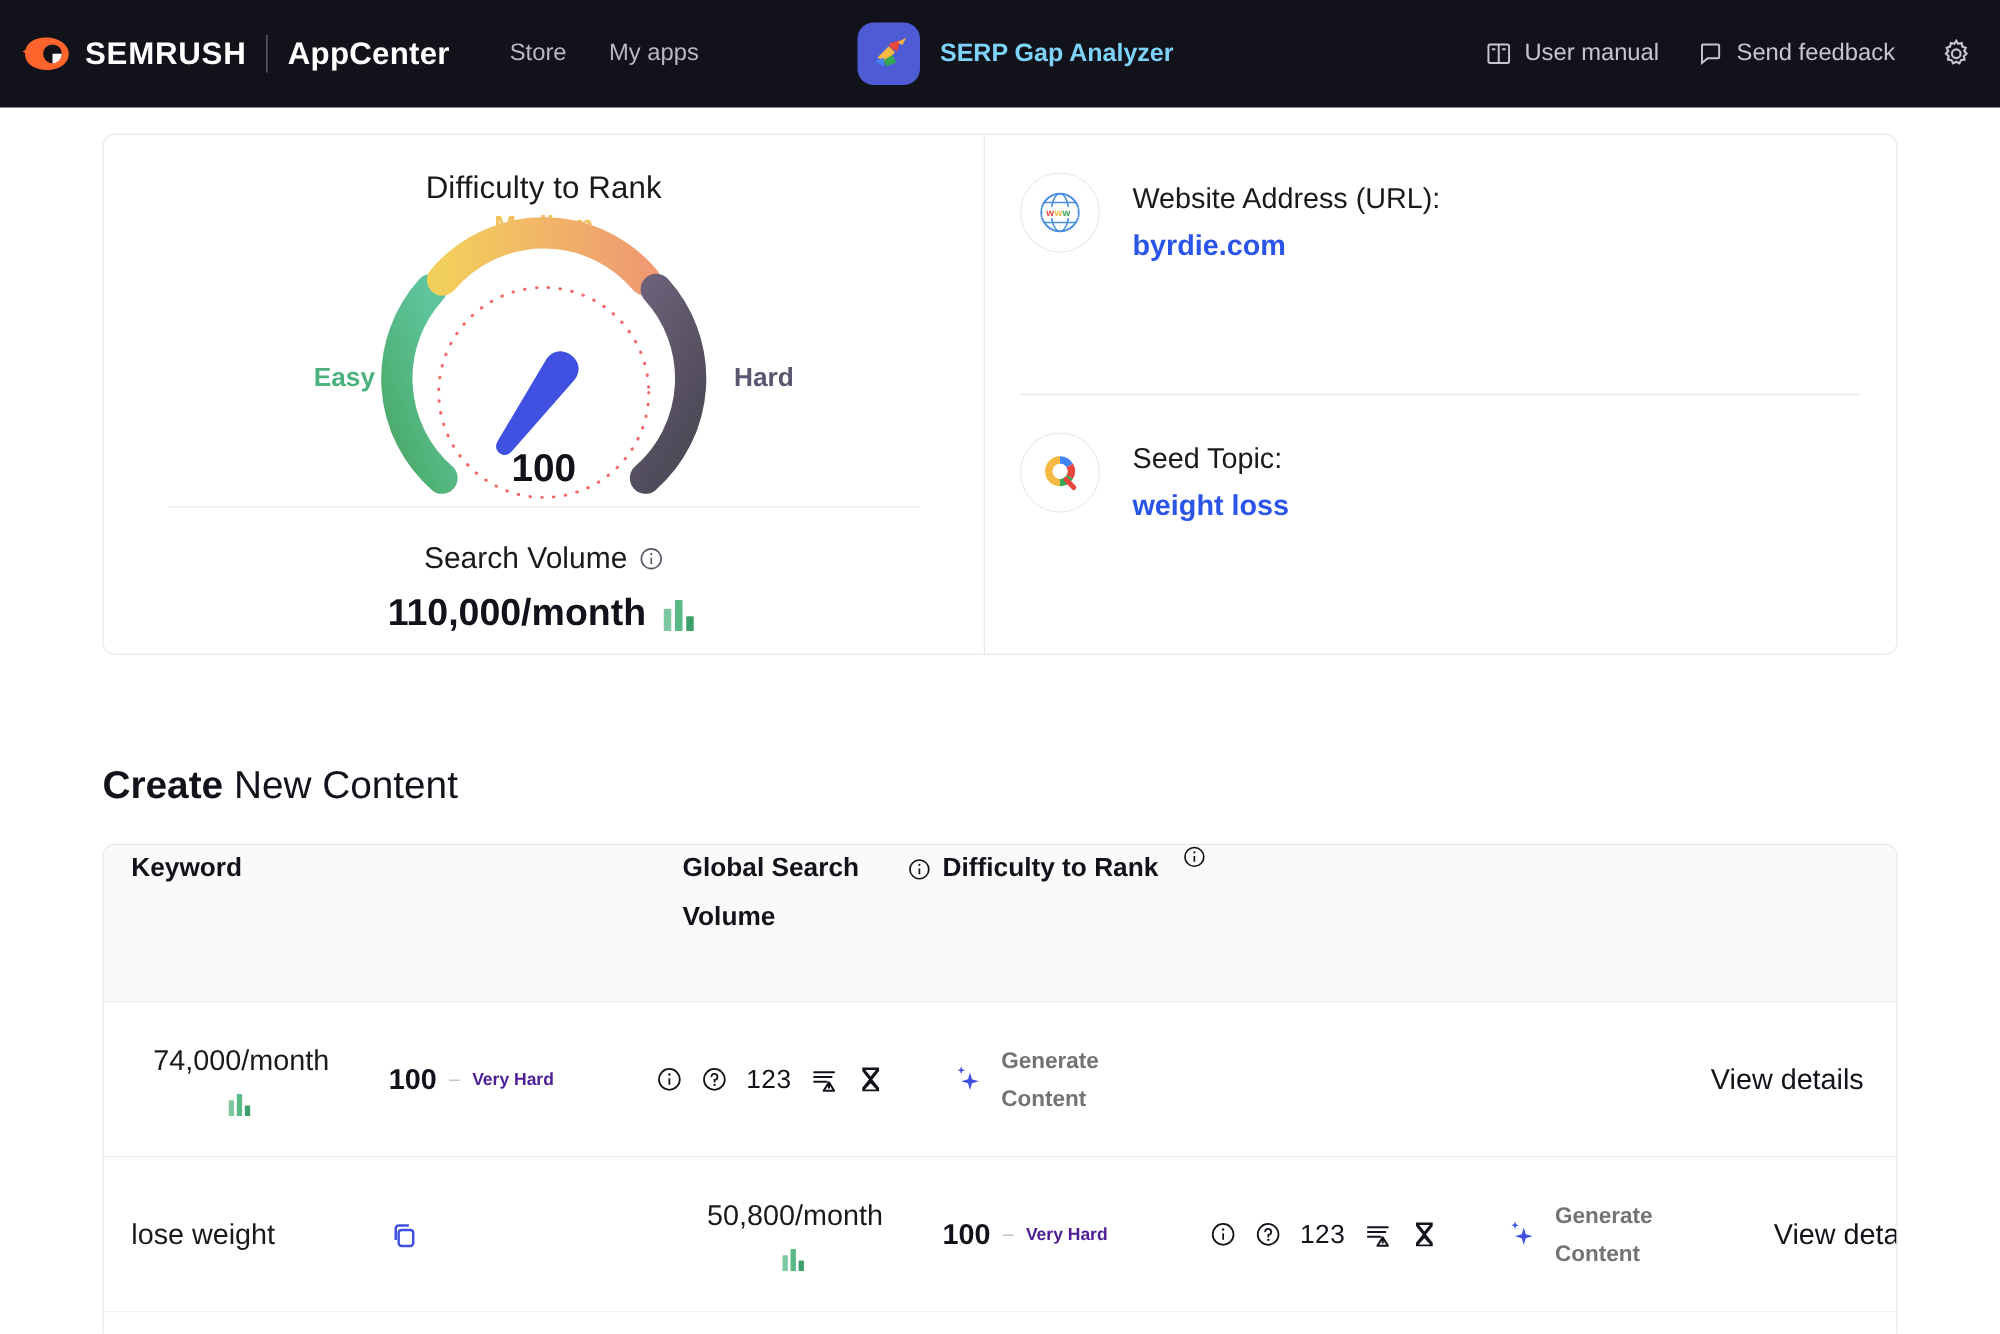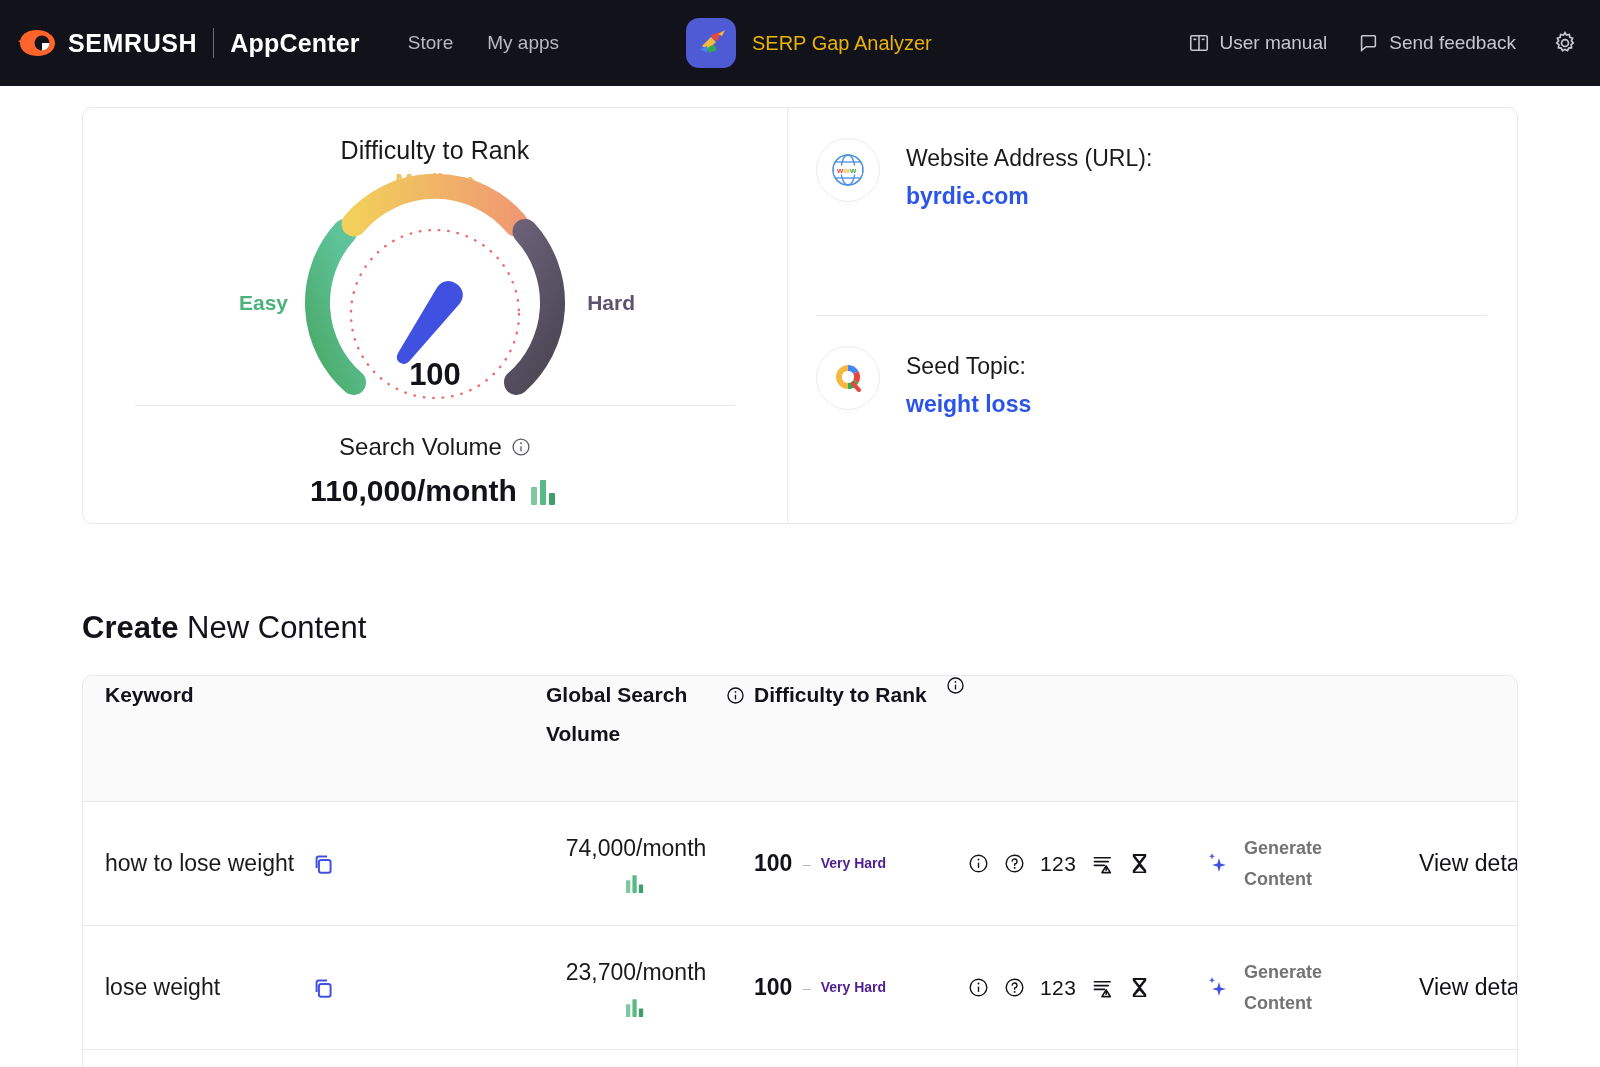--- a/index.html
+++ b/index.html
@@ -36,21 +36,21 @@
   .app-title-group {
     display: flex; align-items: center; gap: 16px;
     position: absolute; left: 686px;
   }
   .app-icon {
     width: 50px; height: 50px; border-radius: 13px;
     background: #4f5bd5;
     display: flex; align-items: center; justify-content: center;
     flex: none;
   }
-  .app-name { color: #eab308; font-size: 20px; font-weight: 400; white-space: nowrap; }
+  .app-name { color: #7dd3fc; font-size: 20px; font-weight: 700; white-space: nowrap; }
   .nav-right {
     margin-left: auto; display: flex; align-items: center; gap: 30px;
   }
   .nav-action {
     display: flex; align-items: center; gap: 10px;
     color: #c6c6cf; font-size: 19px; cursor: pointer; white-space: nowrap;
   }
   .nav-action svg { flex: none; }
   .gear-btn { display: flex; align-items: center; cursor: pointer; margin-left: 6px; }
 
@@ -72,21 +72,21 @@
   }
   .gauge-title {
     font-size: 25px; color: #1a1a1a; font-weight: 400; letter-spacing: 0.1px;
   }
   .gauge-wrap { position: relative; width: 400px; height: 230px; margin-top: 4px; }
   .label-medium {
     position: absolute; top: 0; left: 0; right: 0; text-align: center;
     font-size: 21px; font-weight: 700; color: #f0c35c;
   }
   .label-easy {
-    position: absolute; left: 4px; top: 122px;
+    position: absolute; left: 16px; top: 122px;
     font-size: 21px; font-weight: 700; color: #4cb27d;
   }
   .label-hard {
     position: absolute; right: 0; top: 122px;
     font-size: 21px; font-weight: 700; color: #5d5470;
   }
   .gauge-value {
     position: absolute; bottom: 6px; left: 0; right: 0; text-align: center;
     font-size: 31px; font-weight: 700; color: #12121a;
   }
@@ -384,29 +384,20 @@
               <line x1="12" y1="11" x2="12" y2="17"></line>
               <circle cx="12" cy="7.5" r="1.1" fill="#12121a" stroke="none"></circle>
           </svg>
         </div>
       </div>
       <div class="c-gen"></div>
       <div class="c-view"></div>
     </div>
 
     <div class="trow">
-      <div class="c-keyword">
-        <span class="kw-text">how to lose weight</span>
-        <span class="copy-btn">
-          <svg width="28" height="28" viewBox="0 0 24 24" fill="none" stroke="#4050e0" stroke-width="1.7">
-            <rect x="8.5" y="8.5" width="10" height="11" rx="2"></rect>
-            <path d="M15.5 5.5 h-7 a2 2 0 0 0 -2 2 v8"></path>
-          </svg>
-        </span>
-      </div>
       <div class="c-volume">
         <div class="vol-cell">
           <span class="vol-num">74,000/month</span>
           <svg width="22" height="20" viewBox="0 0 30 28">
             <rect x="1" y="10" width="6" height="18" rx="1" fill="#7ec8a0"></rect>
             <rect x="10" y="3" width="6" height="25" rx="1" fill="#5aba86"></rect>
             <rect x="19" y="16" width="6" height="12" rx="1" fill="#3da06b"></rect>
           </svg>
         </div>
       </div>
@@ -464,21 +455,21 @@
         <span class="kw-text">lose weight</span>
         <span class="copy-btn">
           <svg width="28" height="28" viewBox="0 0 24 24" fill="none" stroke="#4050e0" stroke-width="1.7">
             <rect x="8.5" y="8.5" width="10" height="11" rx="2"></rect>
             <path d="M15.5 5.5 h-7 a2 2 0 0 0 -2 2 v8"></path>
           </svg>
         </span>
       </div>
       <div class="c-volume">
         <div class="vol-cell">
-          <span class="vol-num">23,700/month</span>
+          <span class="vol-num">50,800/month</span>
           <svg width="22" height="20" viewBox="0 0 30 28">
             <rect x="1" y="10" width="6" height="18" rx="1" fill="#7ec8a0"></rect>
             <rect x="10" y="3" width="6" height="25" rx="1" fill="#5aba86"></rect>
             <rect x="19" y="16" width="6" height="12" rx="1" fill="#3da06b"></rect>
           </svg>
         </div>
       </div>
       <div class="c-diff">
         <div class="diff-cell">
           <span class="diff-score">100</span>

